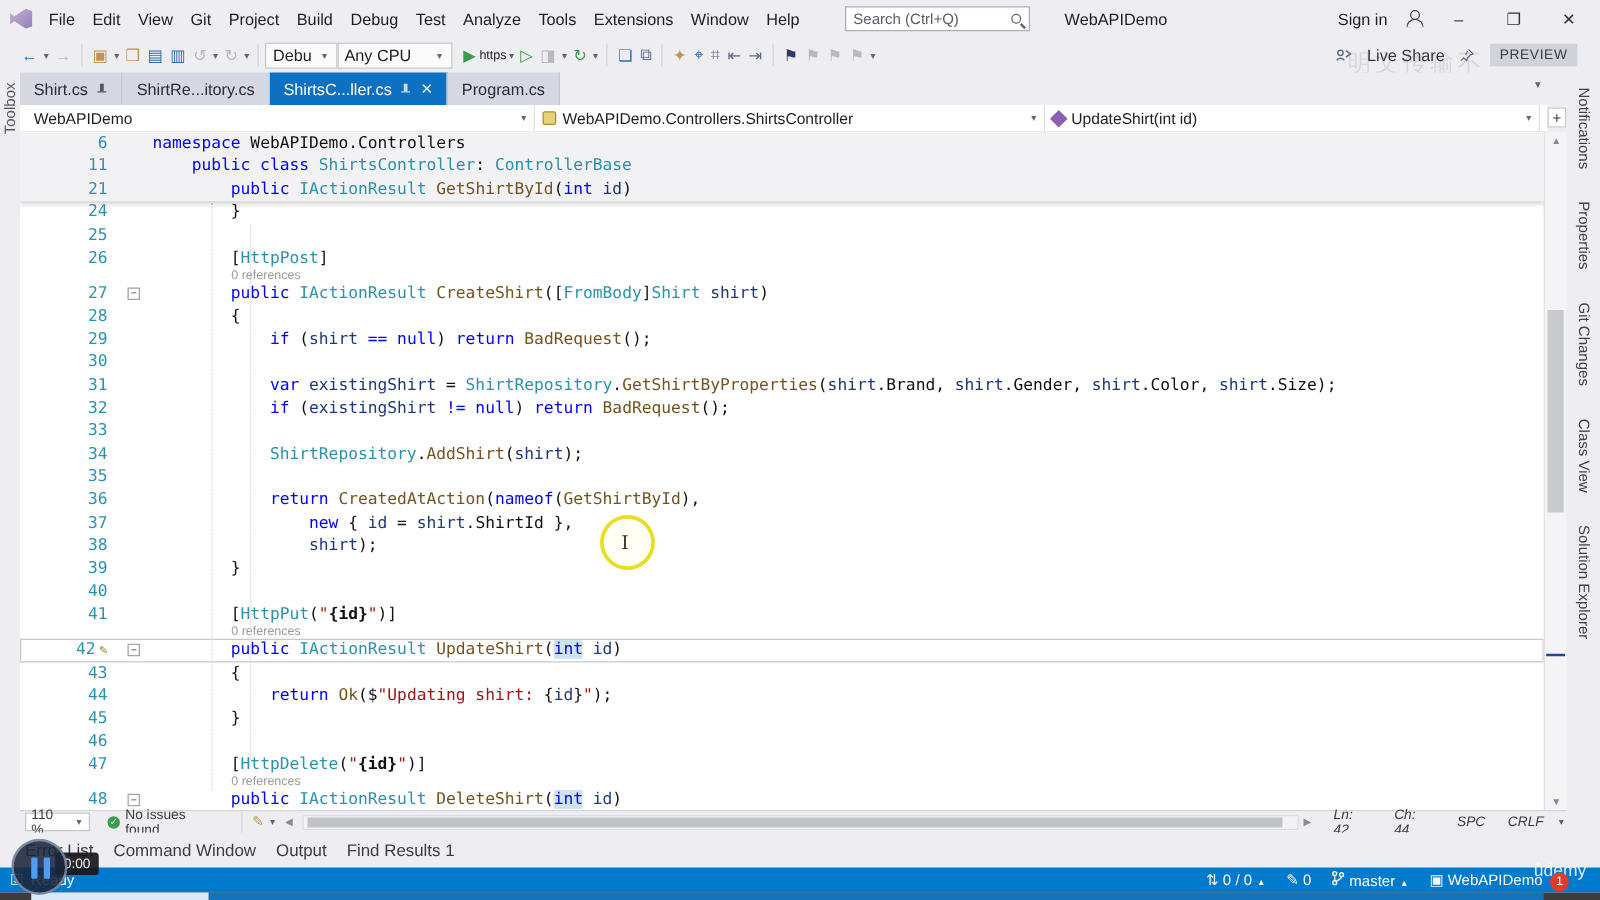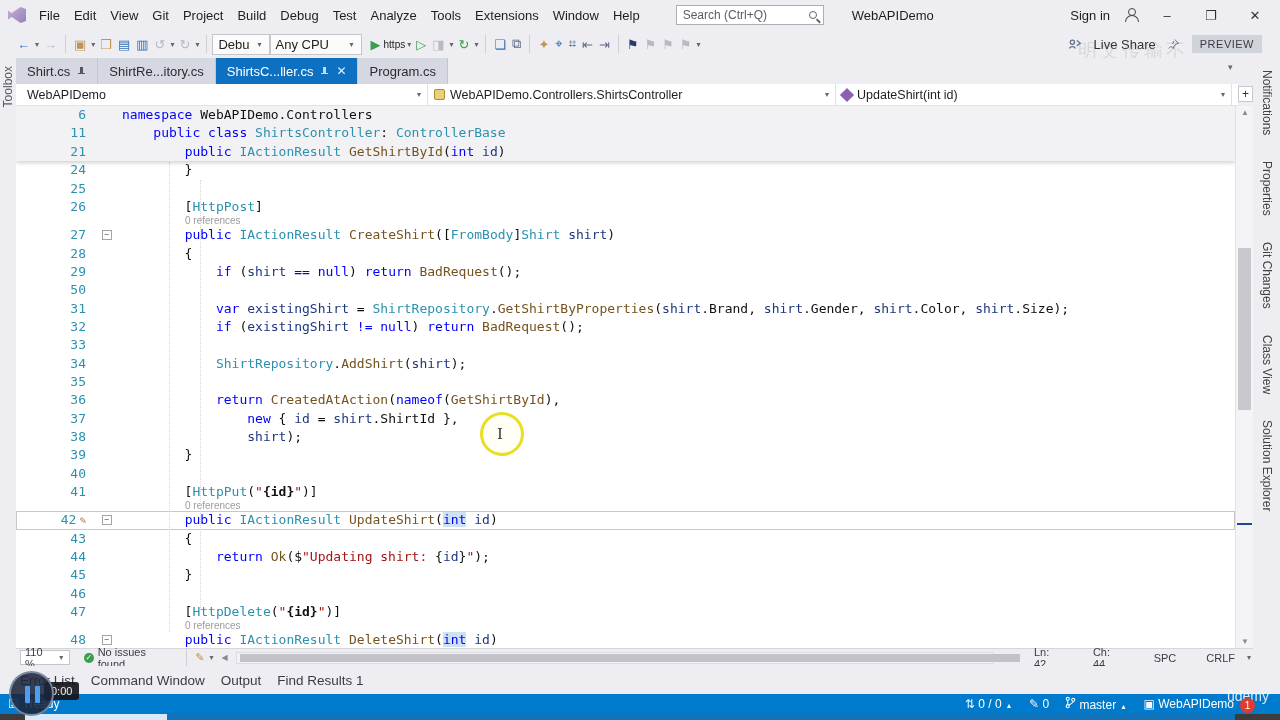--- a/index.html
+++ b/index.html
@@ -73,21 +73,21 @@
   .guide { position:absolute; width:0; border-left:1px dotted #d5d5d8; z-index:1; }
   #cursor-halo { position:absolute; left:480px; top:412px; width:44px; height:44px; border:3px solid rgba(228,216,0,.85); border-radius:50%; background:rgba(255,255,170,.12); z-index:5; }
   #ibeam { position:absolute; left:497px; top:425px; font-family:"DejaVu Serif",serif; font-size:15px; color:#333; z-index:6; }
 
   
   #estrip { position:absolute; left:16px; top:648px; width:1237px; height:18px; background:#eeeef2; border-top:1px solid #d6d6da; display:flex; align-items:center; font-size:11px; color:#3b3b42; }
   #zoombox { display:flex; align-items:center; gap:4px; background:#fff; border:1px solid #c5c6cc; height:15px; padding:0 4px; margin-left:4px; }
   .okdot { width:10px; height:10px; border-radius:50%; background:#3a9e4c; color:#fff; font-size:8px; line-height:10px; text-align:center; margin:0 4px 0 14px; }
   #hsb { position:relative; height:12px; background:#f3f3f5; border:1px solid #dcdce0; width:800px; margin-left:8px; }
   #hsb .thumb { position:absolute; left:3px; top:1px; height:8px; width:780px; background:#c2c3c9; }
-  .pos { margin-left:30px; }
+  .pos { margin-left:18px;font-style:italic; }
 
   
   #paneltabs { position:absolute; left:0; top:666px; width:1280px; height:28px; background:#eeeef2; display:flex; align-items:center; gap:16px; padding-left:20px; font-size:13.5px; color:#3b3b42; }
 
   
   #statusbar { position:absolute; left:0; top:694px; width:1280px; height:20px; background:#007acc; color:#fff; display:flex; align-items:center; font-size:12px; }
   #statusbar .left { display:flex; align-items:center; gap:6px; padding-left:8px; }
   #statusbar .right { margin-left:auto; display:flex; align-items:center; gap:16px; padding-right:46px; }
   .sico { font-size:12px; opacity:.95; }
   #bottomstrip { position:absolute; left:0; top:714px; width:1280px; height:6px; background:#3c3c3c; }
@@ -263,21 +263,21 @@
         <div class="row"><span class="ln">21</span><span class="mg"></span><span class="src"><span class="pln">        </span><span class="kw">public </span><span class="type">IActionResult</span><span class="pln"> </span><span class="met">GetShirtById</span><span class="pln">(</span><span class="kw">int</span><span class="pln"> </span><span class="id">id</span><span class="pln">)</span></span></div>
       </div>
     <div id="codelines">
         <div class="row"><span class="ln">24</span><span class="mg"></span><span class="src"><span class="pln">        }</span></span></div>
         <div class="row"><span class="ln">25</span><span class="mg"></span><span class="src"></span></div>
         <div class="row"><span class="ln">26</span><span class="mg"></span><span class="src"><span class="pln">        [</span><span class="type">HttpPost</span><span class="pln">]</span></span></div>
         <div class="row cl"><span class="ln"></span><span class="mg"></span><span class="src" style="padding-left:63px">0 references</span></div>
         <div class="row"><span class="ln">27</span><span class="mg"><span class="cbox">−</span></span><span class="src"><span class="pln">        </span><span class="kw">public </span><span class="type">IActionResult</span><span class="pln"> </span><span class="met">CreateShirt</span><span class="pln">([</span><span class="type">FromBody</span><span class="pln">]</span><span class="type">Shirt</span><span class="pln"> </span><span class="id">shirt</span><span class="pln">)</span></span></div>
         <div class="row"><span class="ln">28</span><span class="mg"></span><span class="src"><span class="pln">        {</span></span></div>
         <div class="row"><span class="ln">29</span><span class="mg"></span><span class="src"><span class="pln">            </span><span class="kw">if</span><span class="pln"> (</span><span class="id">shirt</span><span class="pln"> </span><span class="kw">==</span><span class="pln"> </span><span class="kw">null</span><span class="pln">) </span><span class="kw">return</span><span class="pln"> </span><span class="met">BadRequest</span><span class="pln">();</span></span></div>
-        <div class="row"><span class="ln">50</span><span class="mg"></span><span class="src"></span></div>
+        <div class="row"><span class="ln">30</span><span class="mg"></span><span class="src"></span></div>
         <div class="row"><span class="ln">31</span><span class="mg"></span><span class="src"><span class="pln">            </span><span class="kw">var</span><span class="pln"> </span><span class="id">existingShirt</span><span class="pln"> = </span><span class="type">ShirtRepository</span><span class="pln">.</span><span class="met">GetShirtByProperties</span><span class="pln">(</span><span class="id">shirt</span><span class="pln">.Brand, </span><span class="id">shirt</span><span class="pln">.Gender, </span><span class="id">shirt</span><span class="pln">.Color, </span><span class="id">shirt</span><span class="pln">.Size);</span></span></div>
         <div class="row"><span class="ln">32</span><span class="mg"></span><span class="src"><span class="pln">            </span><span class="kw">if</span><span class="pln"> (</span><span class="id">existingShirt</span><span class="pln"> </span><span class="kw">!=</span><span class="pln"> </span><span class="kw">null</span><span class="pln">) </span><span class="kw">return</span><span class="pln"> </span><span class="met">BadRequest</span><span class="pln">();</span></span></div>
         <div class="row"><span class="ln">33</span><span class="mg"></span><span class="src"></span></div>
         <div class="row"><span class="ln">34</span><span class="mg"></span><span class="src"><span class="pln">            </span><span class="type">ShirtRepository</span><span class="pln">.</span><span class="met">AddShirt</span><span class="pln">(</span><span class="id">shirt</span><span class="pln">);</span></span></div>
         <div class="row"><span class="ln">35</span><span class="mg"></span><span class="src"></span></div>
         <div class="row"><span class="ln">36</span><span class="mg"></span><span class="src"><span class="pln">            </span><span class="kw">return</span><span class="pln"> </span><span class="met">CreatedAtAction</span><span class="pln">(</span><span class="kw">nameof</span><span class="pln">(</span><span class="met">GetShirtById</span><span class="pln">),</span></span></div>
         <div class="row"><span class="ln">37</span><span class="mg"></span><span class="src"><span class="pln">                </span><span class="kw">new</span><span class="pln"> { </span><span class="id">id</span><span class="pln"> = </span><span class="id">shirt</span><span class="pln">.ShirtId</span><span class="pln"> },</span></span></div>
         <div class="row"><span class="ln">38</span><span class="mg"></span><span class="src"><span class="pln">                </span><span class="id">shirt</span><span class="pln">);</span></span></div>
         <div class="row"><span class="ln">39</span><span class="mg"></span><span class="src"><span class="pln">        }</span></span></div>
         <div class="row"><span class="ln">40</span><span class="mg"></span><span class="src"></span></div>

